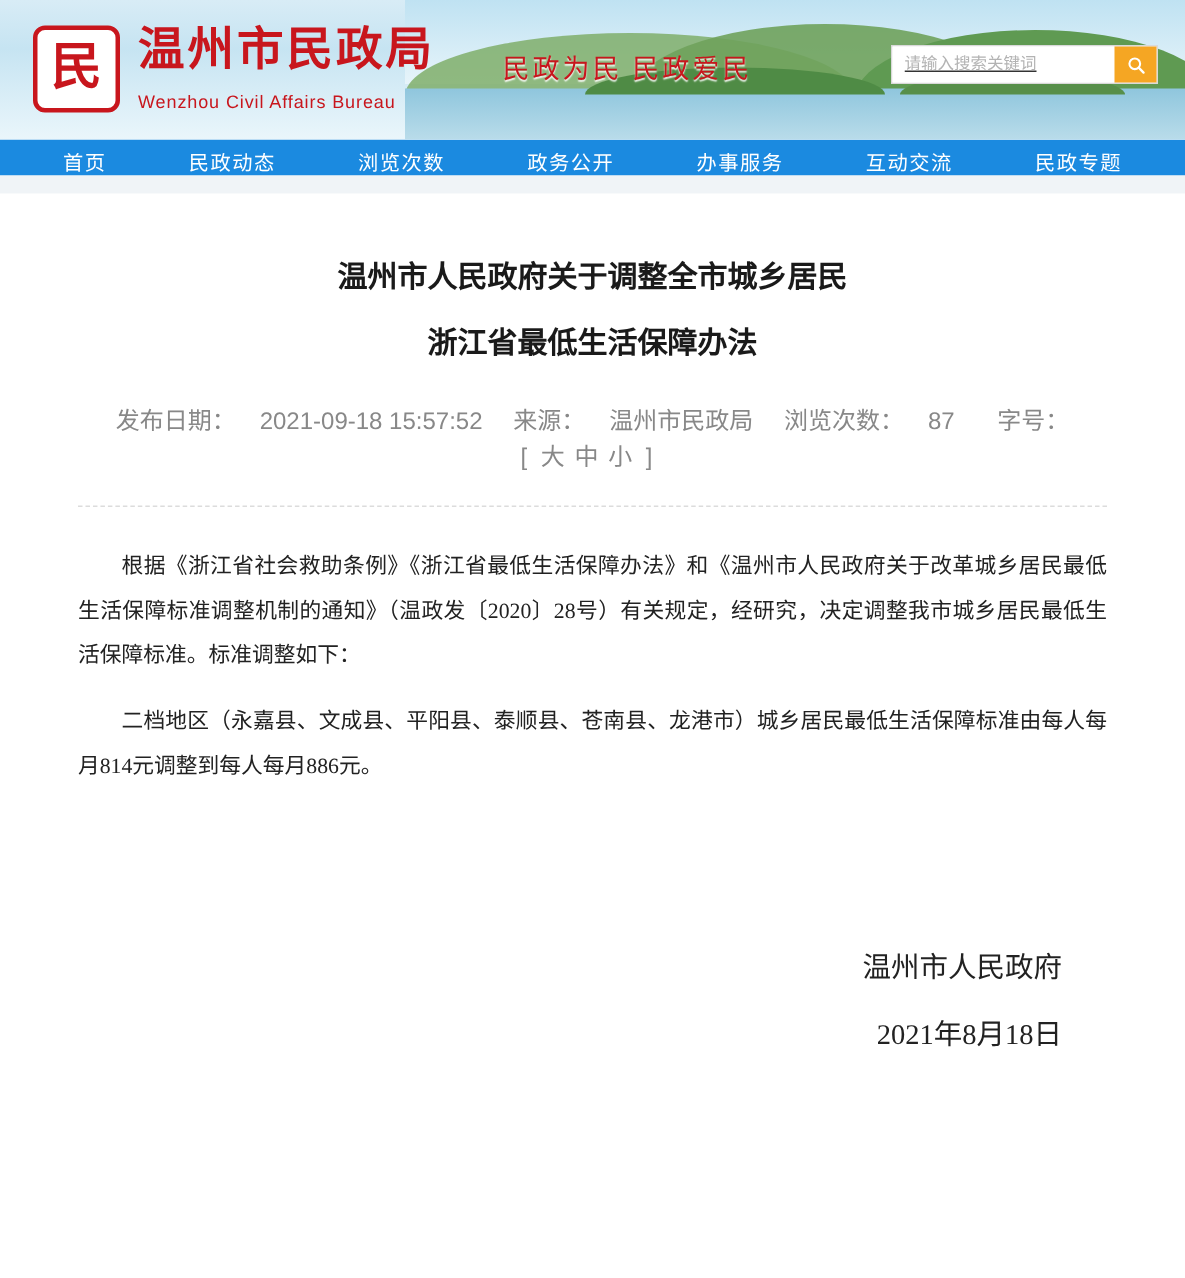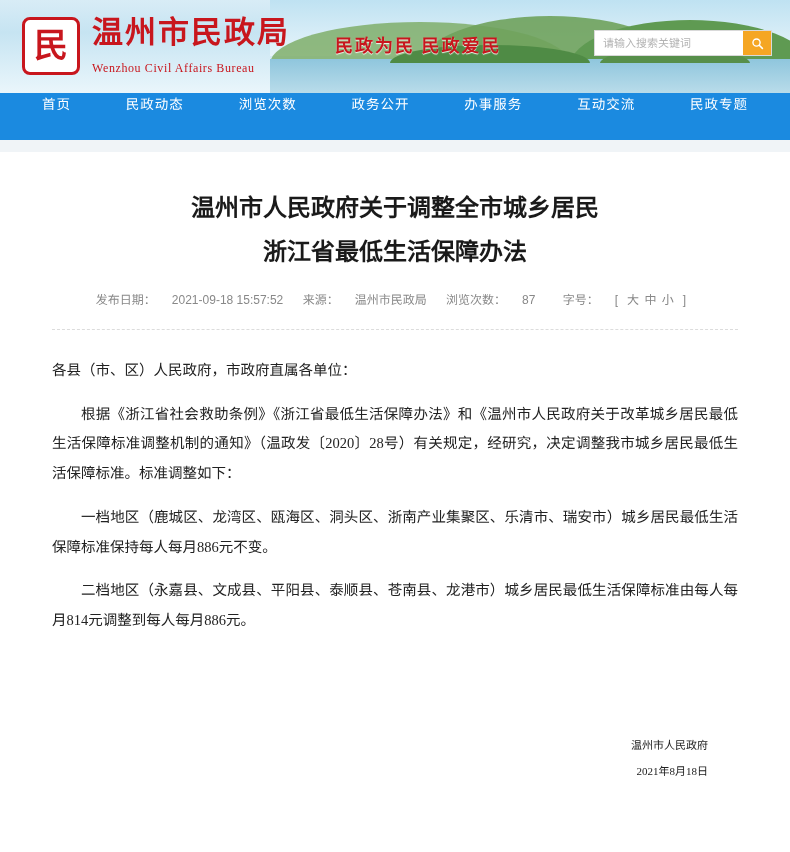--- a/index.html
+++ b/index.html
@@ -88,65 +88,65 @@
     font-weight: bold;
     letter-spacing: 2px;
     line-height: 1.1;
     font-family: "Liberation Serif", "DejaVu Serif", serif;
   }
   .logo-en {
     color: #c8161d;
     font-size: 12px;
     letter-spacing: .6px;
     margin-top: 11px;
-    font-family: Liberation Serif, serif;
   }
   .slogan {
     position: absolute;
     left: 335px; top: 31px;
     color: #c8161d;
     font-size: 18px;
-    font-weight: bold;
+    font-weight: normal;
     letter-spacing: 2px;
     text-shadow: 0 1px 1px rgba(255,255,255,.9);
     font-family: "Liberation Serif", "DejaVu Serif", serif;
   }
   .search-box {
     position: absolute;
     right: 18px; top: 30px;
     display: flex;
     height: 26px;
     border: 1px solid #d9d9d9;
     background: #fff;
   }
   .search-input {
     width: 148px;
     border: 0; outline: 0;
     padding: 0 8px;
     font-size: 11px;
     color: #333;
     background: #fff;
+    text-decoration: underline;
   }
   .search-input::placeholder { color: #b3b3b3; }
   .search-btn {
     width: 28px;
     background: #f5a623;
     border: 0;
     display: flex; align-items: center; justify-content: center;
     cursor: pointer;
   }
   .search-btn svg { display: block; }
 
   
   .nav {
     width: 790px;
-    height: 47px;
+    height: 24px;
     background: #1b8ae0;
     display: flex;
-    align-items: flex-start;
+    align-items: flex-end;
     justify-content: space-between;
     padding: 0 42px;
   }
   .nav-item {
     color: #ffffff;
     font-size: 13.5px;
     letter-spacing: 1px;
     cursor: pointer;
     white-space: nowrap;
   }
@@ -159,30 +159,30 @@
   }
   .article {
     width: 790px;
     background: #ffffff;
     padding: 34px 52px 24px 52px;
     min-height: 705px;
   }
   .title {
     text-align: center;
     color: #1a1a1a;
-    font-size: 24px;
+    font-size: 20px;
     font-weight: bold;
     line-height: 44px;
     font-family: "Liberation Serif", "DejaVu Serif", serif;
   }
   .meta {
     margin-top: 16px;
     text-align: center;
     color: #888888;
-    font-size: 12px;
+    font-size: 16px;
   }
   .meta span { margin: 0 8px; }
   .meta .fs-opts b { font-weight: normal; cursor: pointer; margin: 0 1px; }
   .divider {
     margin: 22px 0 0 0;
     border-top: 1px dashed #dcdcdc;
   }
   .content {
     margin-top: 26px;
     color: #222222;
@@ -190,21 +190,21 @@
     line-height: 2.05;
     text-align: justify;
     font-family: "Liberation Serif", "DejaVu Serif", serif;
   }
   .content p { margin: 0 0 14px 0; }
   .content p.indent { text-indent: 2em; }
   .sign {
     margin-top: 96px;
     text-align: right;
     color: #222222;
-    font-size: 11px;
+    font-size: 19px;
     line-height: 2.4;
     font-family: "Liberation Serif", "DejaVu Serif", serif;
     padding-right: 30px;
   }
 </style>
 </head>
 <body>
 
 <div class="header">
   <div class="header-scenery">
@@ -261,23 +261,21 @@
     <div class="meta">
       <span>发布日期：</span><span>2021-09-18 15:57:52</span>
       <span>来源：</span><span>温州市民政局</span>
       <span>浏览次数：</span><span>87</span>
       <span class="fs-opts"><span>字号：</span><span>[</span><b>大</b> <b>中</b> <b>小</b><span>]</span></span>
     </div>
 
     <div class="divider"></div>
 
     <div class="content">
-      <p>各县（市、区）人民政府，市政府直属各单位：</p>
       <p class="indent">根据《浙江省社会救助条例》《浙江省最低生活保障办法》和《温州市人民政府关于改革城乡居民最低生活保障标准调整机制的通知》（温政发〔2020〕28号）有关规定，经研究，决定调整我市城乡居民最低生活保障标准。标准调整如下：</p>
-      <p class="indent">一档地区（鹿城区、龙湾区、瓯海区、洞头区、浙南产业集聚区、乐清市、瑞安市）城乡居民最低生活保障标准保持每人每月886元不变。</p>
       <p class="indent">二档地区（永嘉县、文成县、平阳县、泰顺县、苍南县、龙港市）城乡居民最低生活保障标准由每人每月814元调整到每人每月886元。</p>
     </div>
 
     <div class="sign">
       <div>温州市人民政府</div>
       <div>2021年8月18日</div>
     </div>
 
   </div>
 </div>

